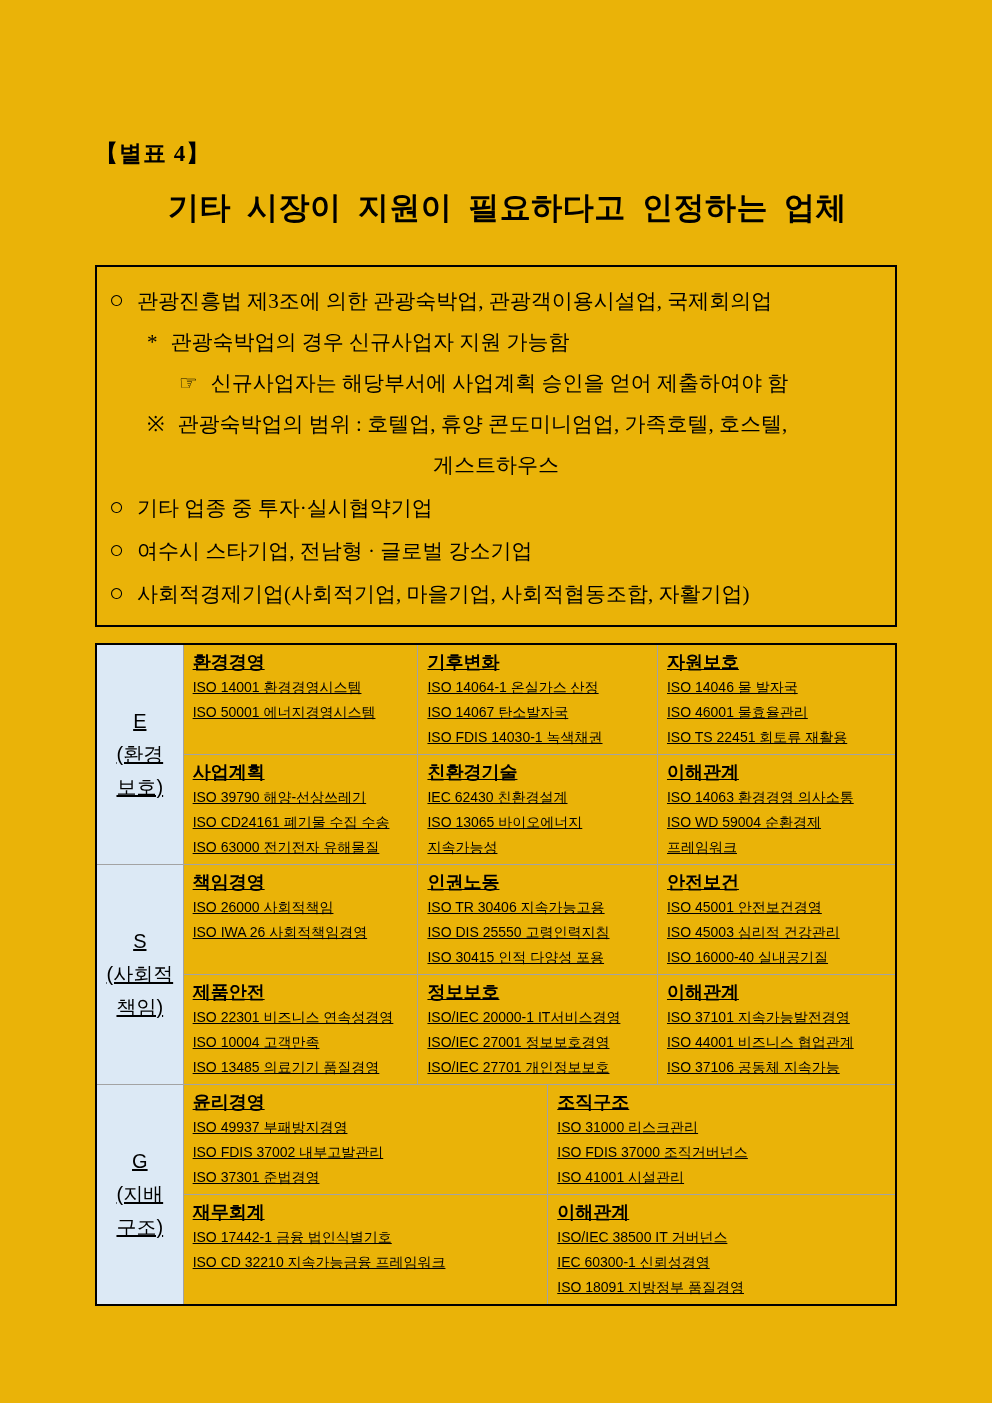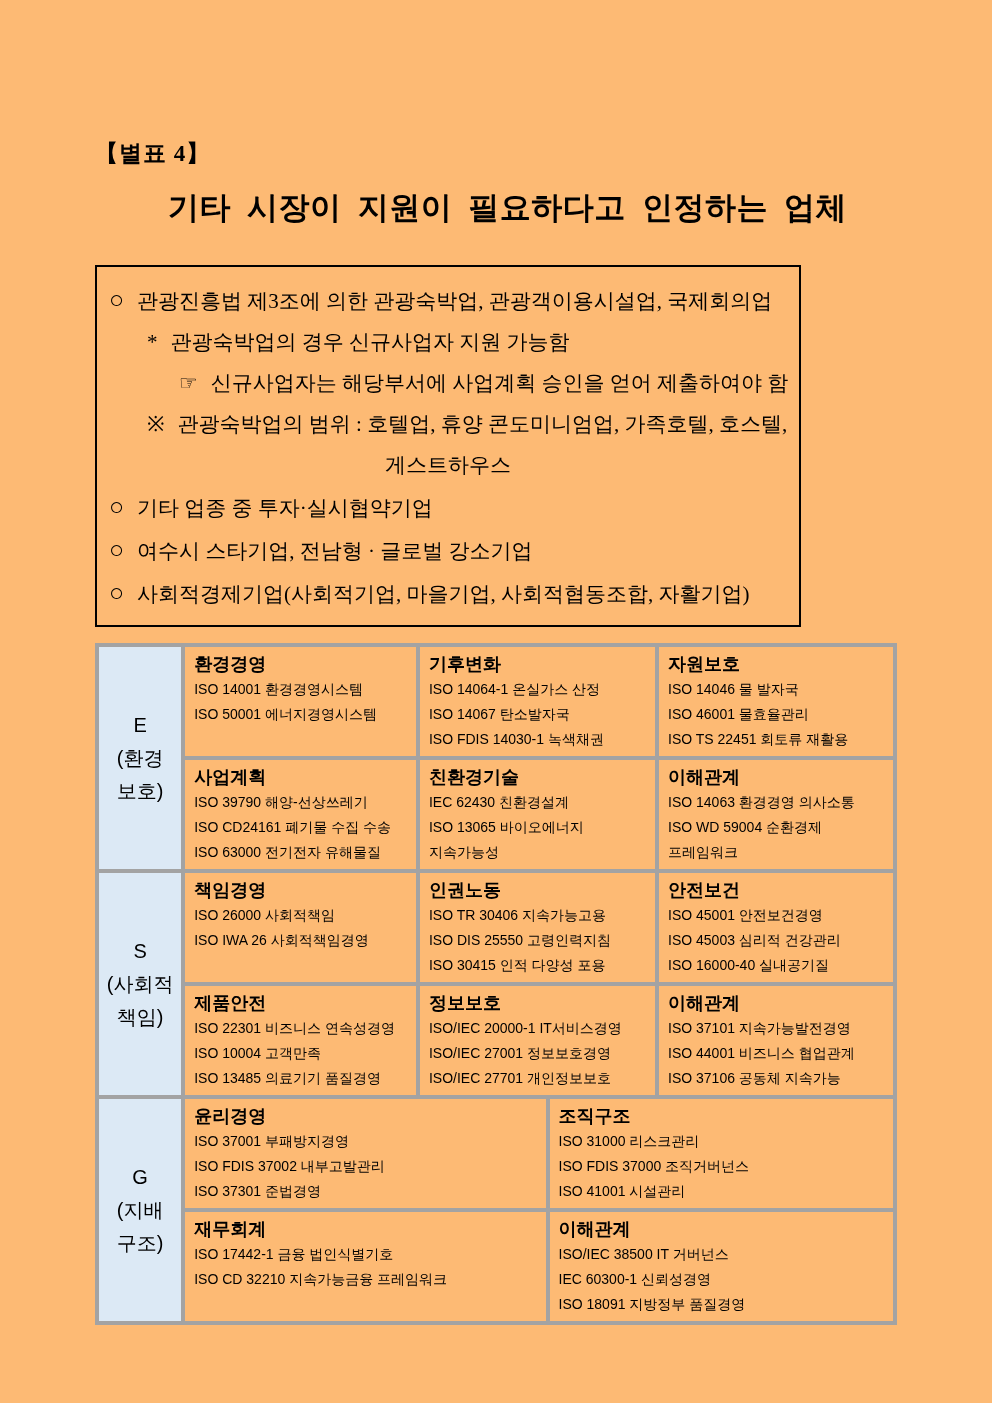--- a/index.html
+++ b/index.html
@@ -1,42 +1,42 @@
 <!DOCTYPE html>
 <html><head>
 <meta charset="utf-8">
 <style>
   * { margin:0; padding:0; box-sizing:border-box; }
   html,body { background:#ffffff; }
   .page {
     position:relative;
     width:992px; height:1403px;
     margin:0 auto;
-    background:#fdba74;
+    background:#eab308;
     color:#000;
     font-family:"Liberation Serif", serif;
     padding:138px 72px 0 95px;
   }
   .annex-label {
     font-size:23px;
     font-weight:bold;
     letter-spacing:1px;
   }
   .doc-title {
     margin-top:18px;
     text-align:center;
     font-family:"Liberation Sans", sans-serif;
     font-size:31px;
     font-weight:bold;
     word-spacing:7px;
     letter-spacing:0.5px;
   }
   .notice-box {
     margin-top:36px;
-    width:706px;
+    width:802px;
     border:2px solid #000;
     padding:12px 6px 10px 6px;
     font-size:21px;
     line-height:41px;
   }
   .notice-line { white-space:nowrap; }
   .notice-line .marker { display:inline-block; margin-right:13px; }
   .marker-circle { font-size:25px; }
   .indent-0 { padding-left:6px; }
   .indent-1 { padding-left:44px; }
@@ -50,24 +50,25 @@
   }
   .annex5-heading .annex5-label { margin-right:4px; }
   .esg-table {
     margin-top:16px;
     width:802px;
     border-collapse:collapse;
     border:2px solid #000;
     font-family:"Liberation Sans", sans-serif;
   }
   .esg-table td {
-    border:4px solid #a3a3a3;
+    border:1px solid #a3a3a3;
     vertical-align:top;
     padding:5px 8px 4px 9px;
     height:102px;
+    text-decoration:underline;
   }
   .esg-table td.label-cell {
     background:#dce9f5;
     text-align:center;
     vertical-align:middle;
     font-size:20px;
     line-height:33px;
     white-space:pre-line;
     padding:0 2px;
   }
@@ -218,21 +219,21 @@
           <div class="cell-item">ISO 37106 공동체 지속가능</div>
         </td>
       </tr>
 
       <tr>
         <td class="label-cell" rowspan="2">G
 (지배
 구조)</td>
         <td colspan="2">
           <div class="cell-title">윤리경영</div>
-          <div class="cell-item">ISO 37001 부패방지경영</div>
+          <div class="cell-item">ISO 49937 부패방지경영</div>
           <div class="cell-item">ISO FDIS 37002 내부고발관리</div>
           <div class="cell-item">ISO 37301 준법경영</div>
         </td>
         <td colspan="2">
           <div class="cell-title">조직구조</div>
           <div class="cell-item">ISO 31000 리스크관리</div>
           <div class="cell-item">ISO FDIS 37000 조직거버넌스</div>
           <div class="cell-item">ISO 41001 시설관리</div>
         </td>
       </tr>

